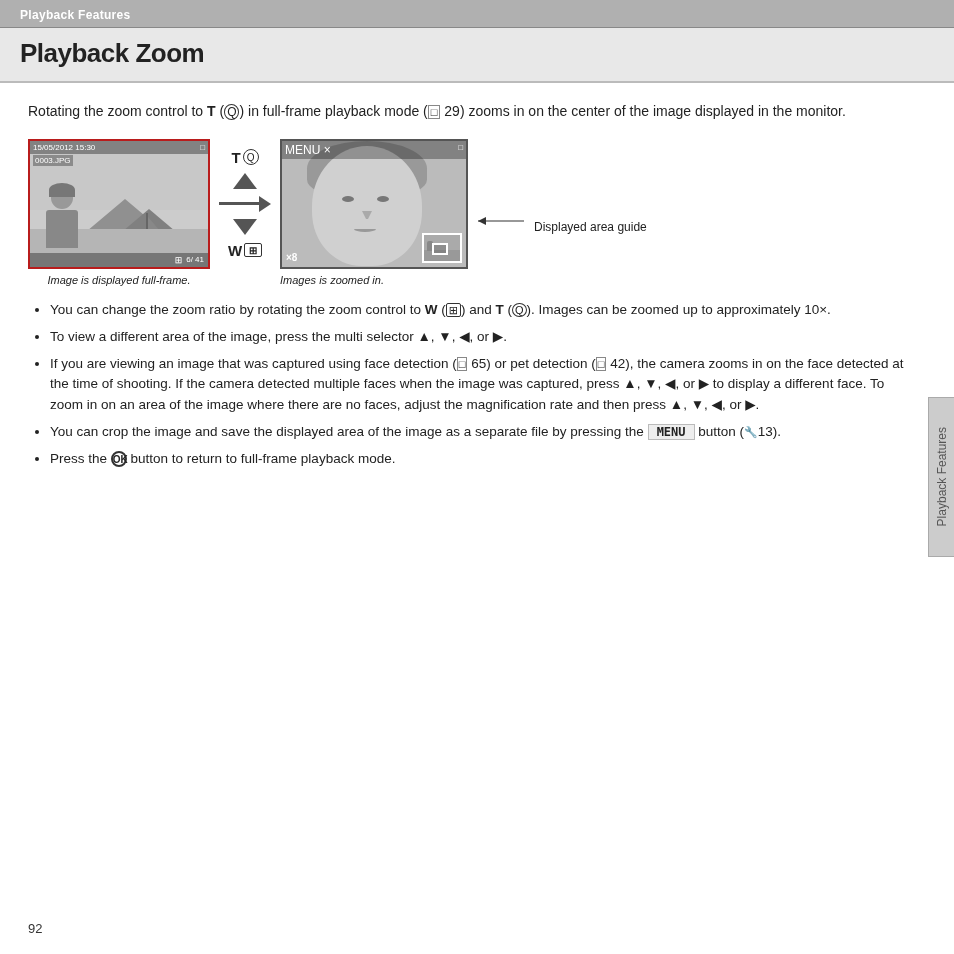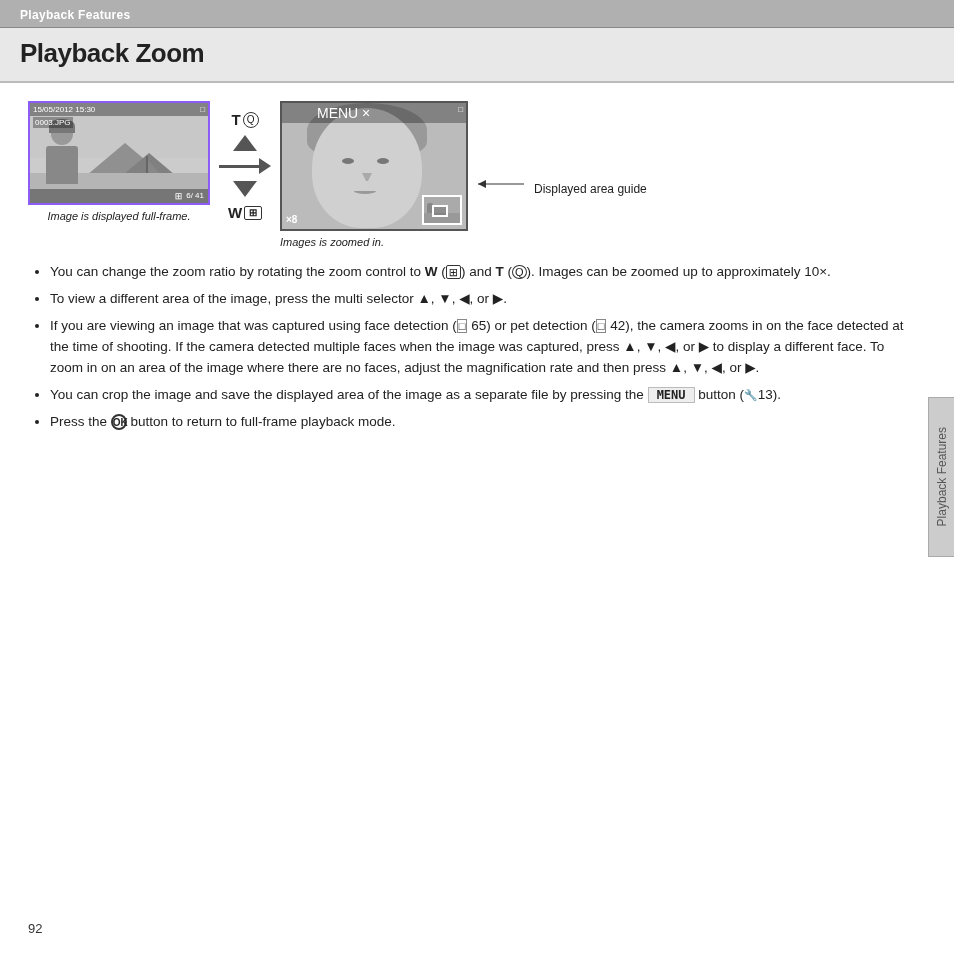--- a/index.html
+++ b/index.html
@@ -64,22 +64,22 @@
 
     .camera-screen-container {
       position: relative;
       display: flex;
       flex-direction: column;
       align-items: center;
     }
 
     .camera-screen {
       width: 182px;
-      height: 104px;
-      border: 2px solid #8b5cf6;
+      height: 130px;
+      border: 2px solid #b91c1c;
       background: #ccc;
       position: relative;
       overflow: hidden;
       padding-left: 16px;
     }
 
     
     .screen-sky {
       position: absolute;
       top: 0; left: 0; right: 0;
@@ -338,20 +338,23 @@
 <div class="page-header">
   <span class="page-header-title">Playback Features</span>
 </div>
 
 <div class="page-title-bar">
   <span class="page-title">Playback Zoom</span>
 </div>
 
 <div class="content">
 
+  <p class="intro-text">
+    Rotating the zoom control to <strong>T</strong> (<span style="font-size:12px;border:1.5px solid #333;border-radius:50%;padding:0 2px;">Q</span>) in full-frame playback mode (<span style="font-size:11px;border:1px solid #888;padding:0 2px;">□</span> 29) zooms in on the center of the image displayed in the monitor.
+  </p>
 
   <div class="diagram-area">
 
     <div class="camera-screen-container">
       <div class="camera-screen">
         <div class="screen-sky"></div>
 
         <div style="position:absolute;bottom:28%;left:32%;width:0;height:0;border-left:38px solid transparent;border-right:38px solid transparent;border-bottom:32px solid #909090;"></div>
         <div style="position:absolute;bottom:28%;left:52%;width:0;height:0;border-left:26px solid transparent;border-right:26px solid transparent;border-bottom:22px solid #808080;"></div>
 
@@ -412,21 +415,21 @@
         <div class="face-bg"></div>
 
         <div class="face-hair"></div>
         <div class="face-head"></div>
         <div class="face-eye-l"></div>
         <div class="face-eye-r"></div>
         <div class="face-nose"></div>
         <div class="face-mouth"></div>
 
         <div class="zoomed-screen-info">
-          <span style="font-size:14px;margin-left:32px;">MENU ×</span>
+          <span style="font-size:12px;">MENU ×</span>
           <span style="font-size:8px;">□</span>
         </div>
 
         <div class="zoom-indicator">×8</div>
 
         <div class="screen-thumb">
           <div style="width:100%;height:100%;background:#aaa;position:relative;">
 
             <div style="position:absolute;bottom:0;left:0;right:0;height:40%;background:#999;"></div>
 

